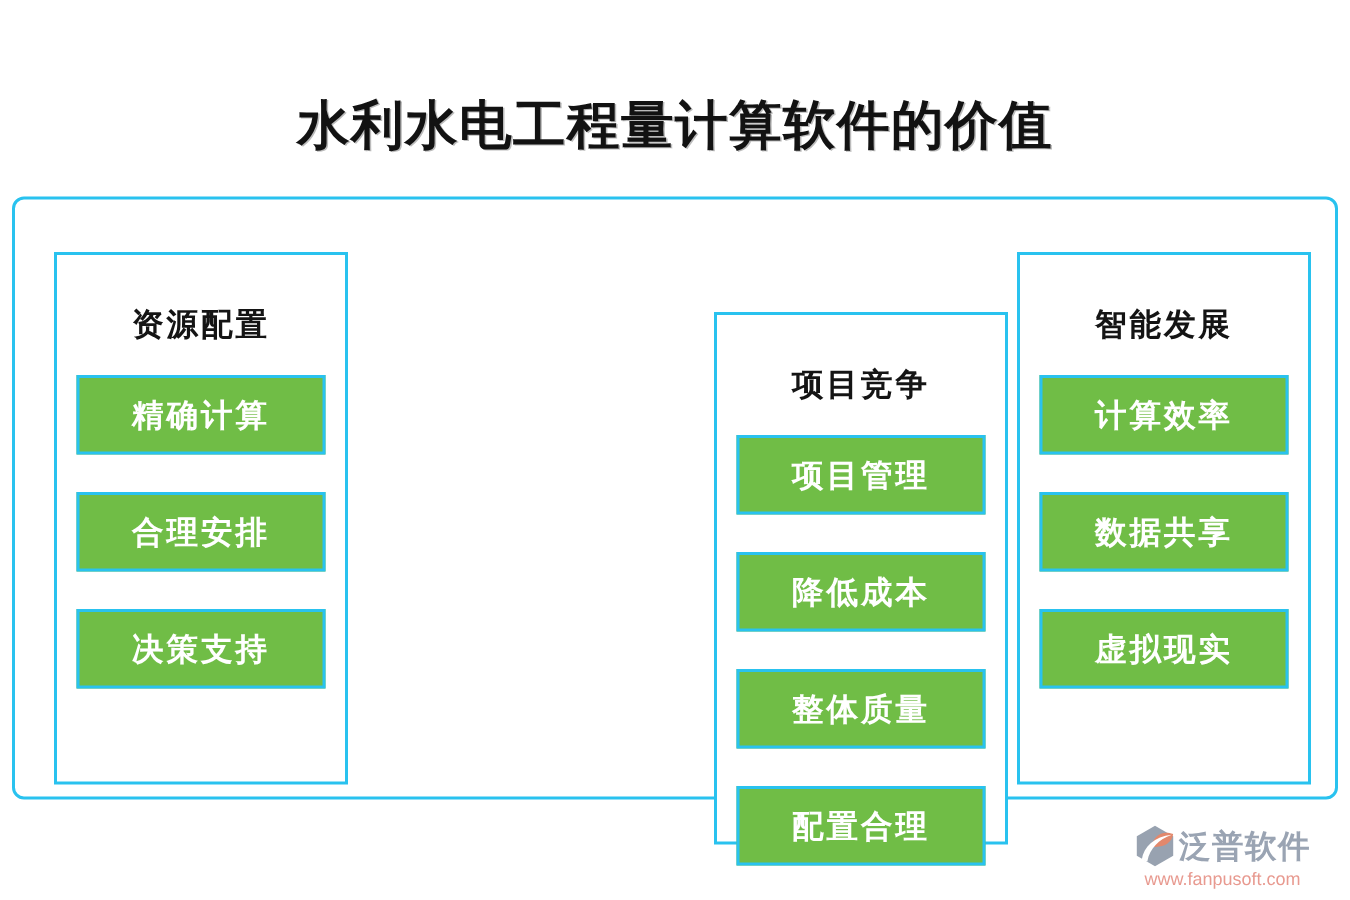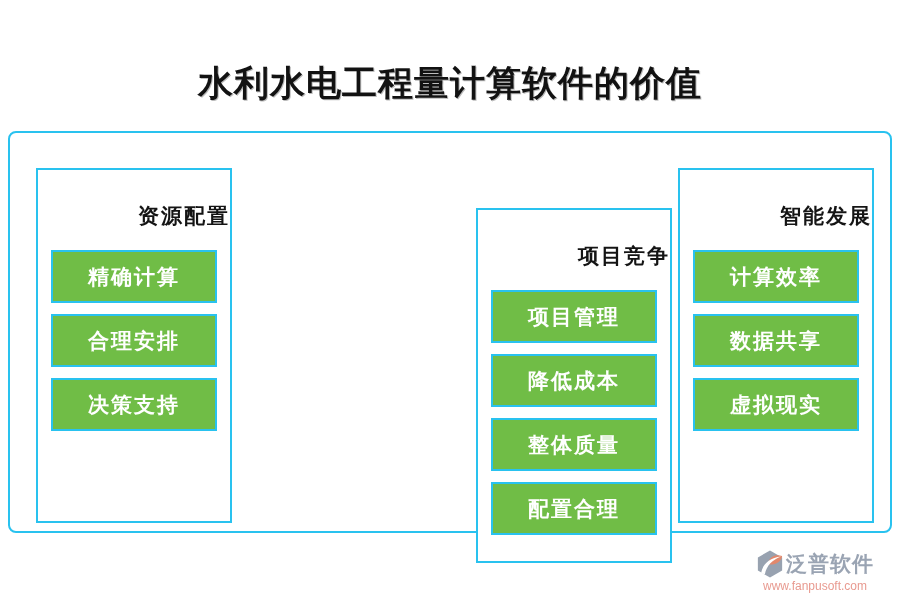--- a/index.html
+++ b/index.html
@@ -52,30 +52,30 @@
     background: #ffffff;
   }
   .col-0 { left: 26px; }
   .col-1 { left: 247px; }
   .col-2 { left: 466px; margin-top: 40px; }
   .col-3 { left: 668px; }
   .col-header {
     margin-top: 24px;
     height: 44px;
     line-height: 44px;
-    text-align: right;
+    text-align: center;
     font-size: 21px;
     font-weight: bold;
     color: #141414;
     letter-spacing: 2px;
   }
   .btn-stack {
     display: flex;
     flex-direction: column;
-    gap: 11px;
+    gap: 25px;
     padding: 12px 13px 0 13px;
   }
   .green-btn {
     height: 53px;
     box-sizing: border-box;
     background: #70bd46;
     border: 2px solid #29c2ef;
     color: #ffffff;
     font-size: 21px;
     font-weight: bold;

